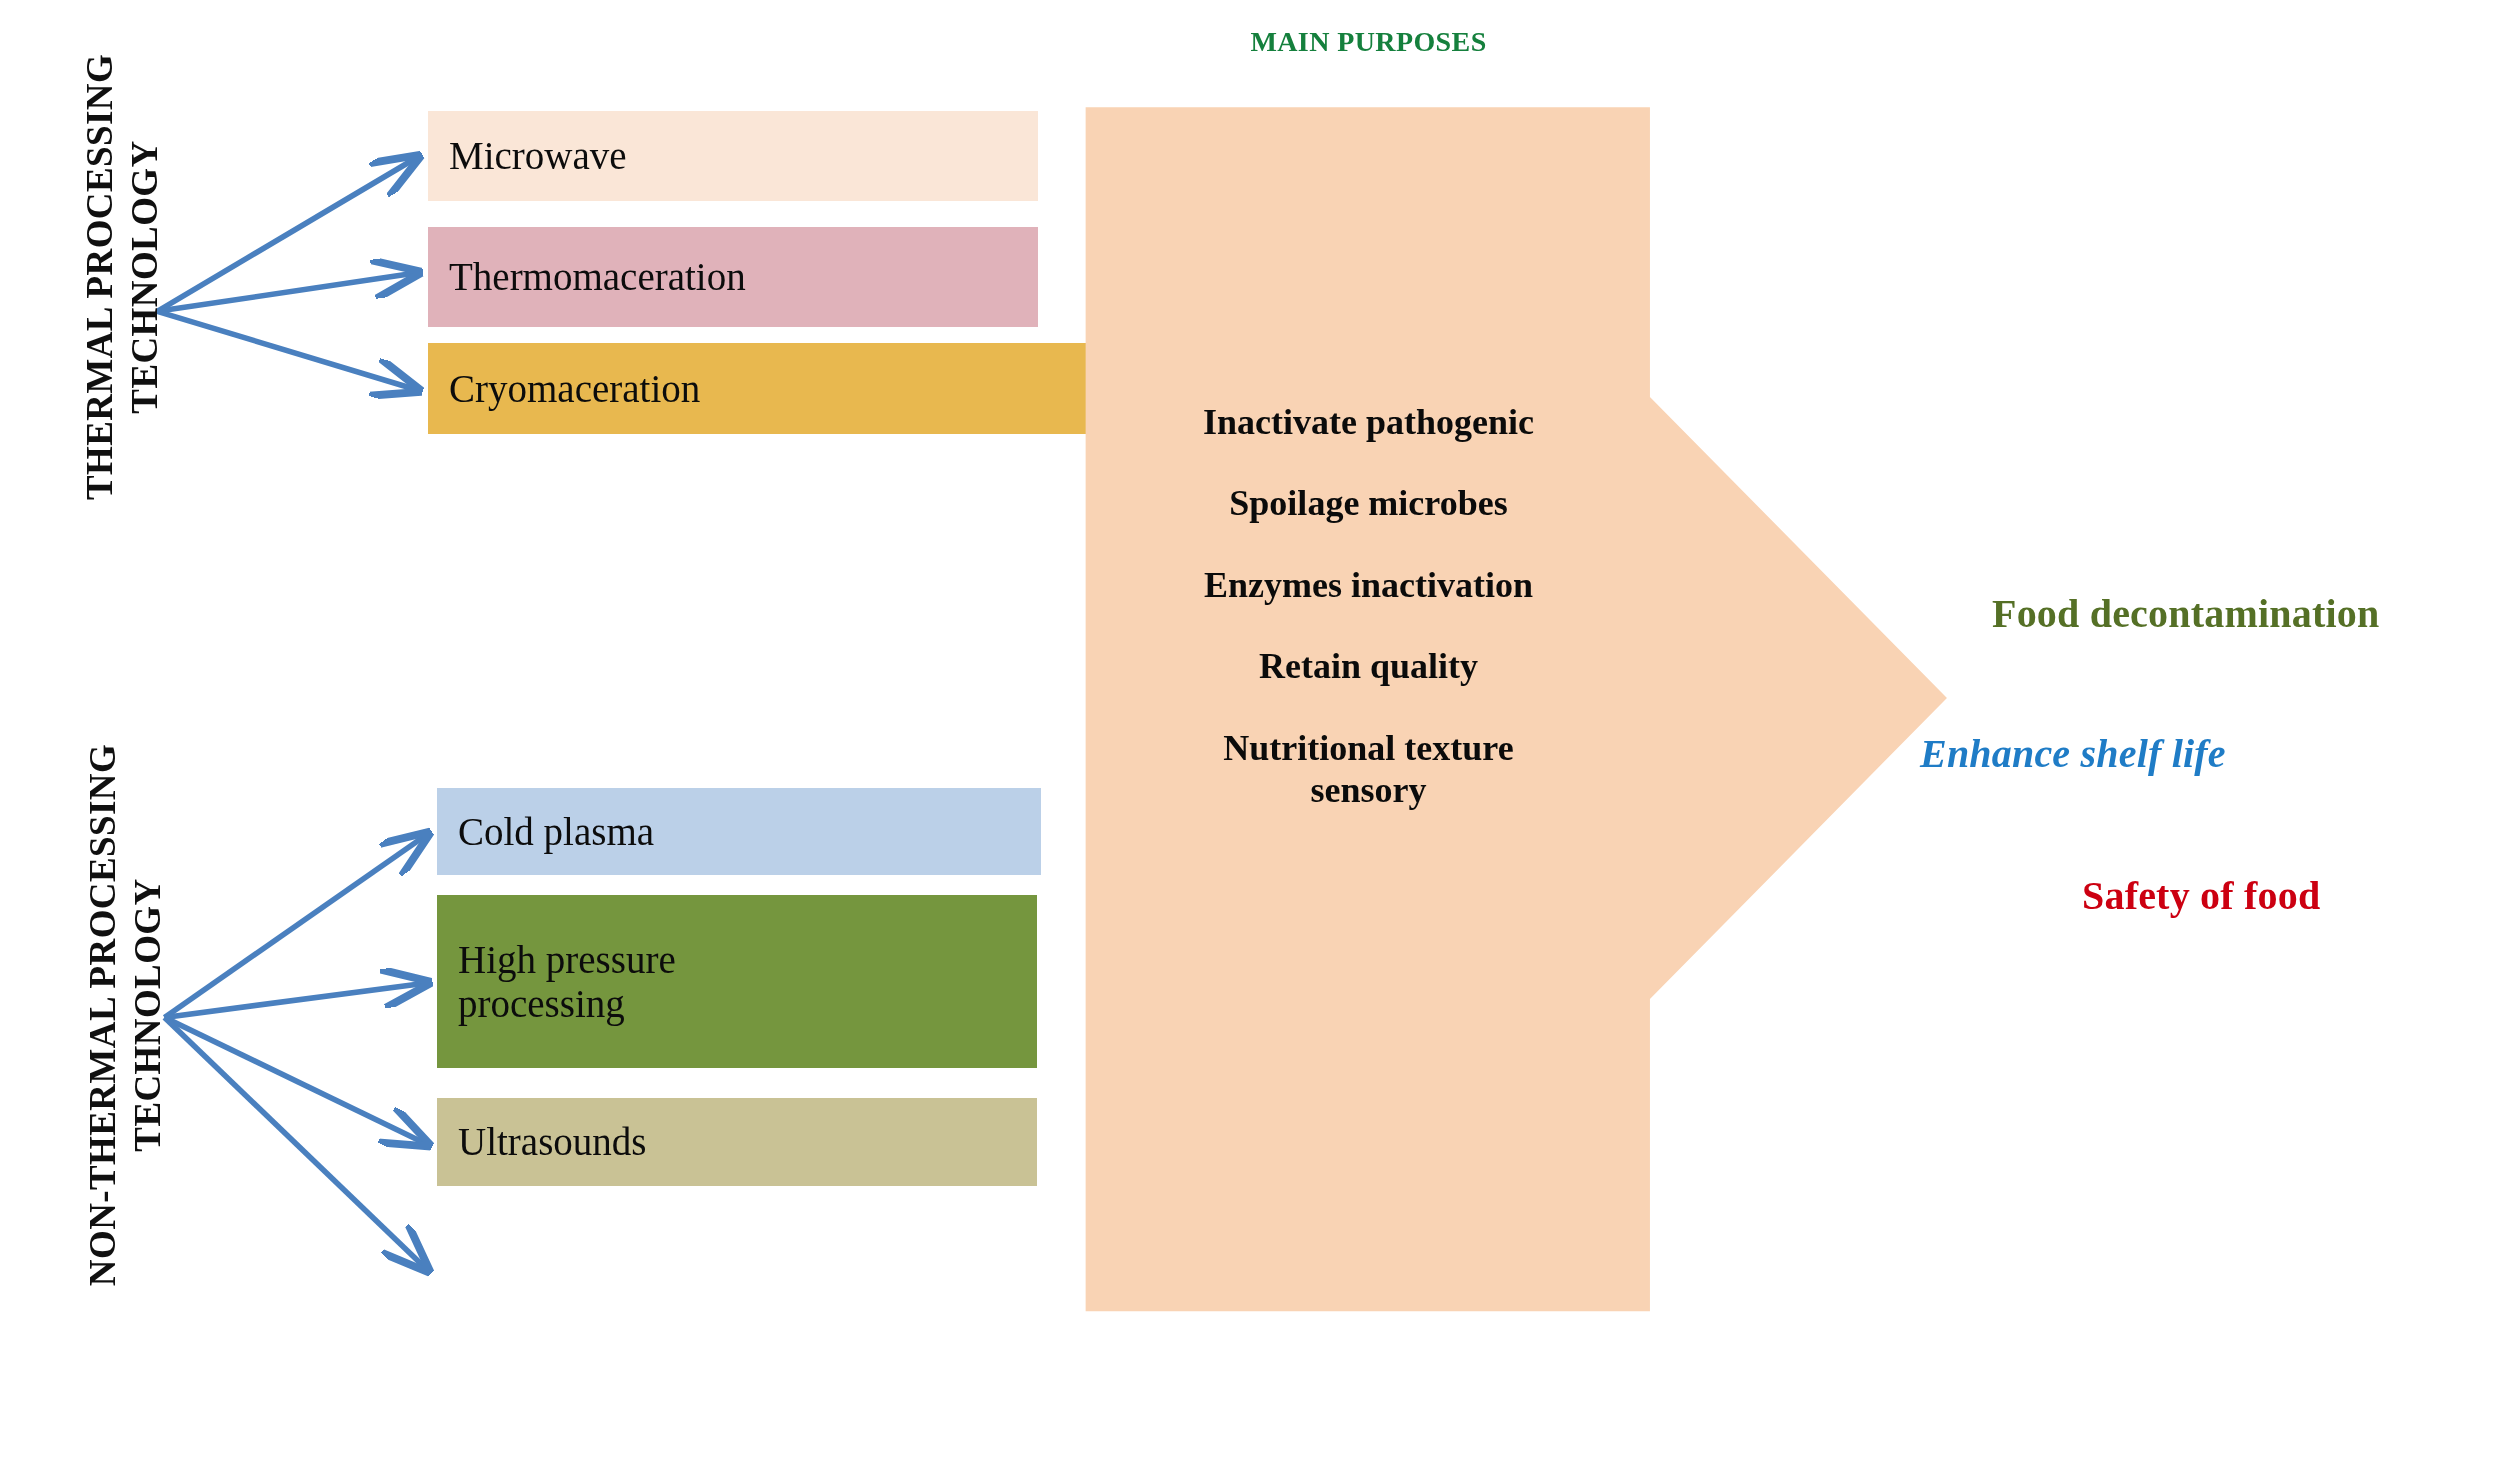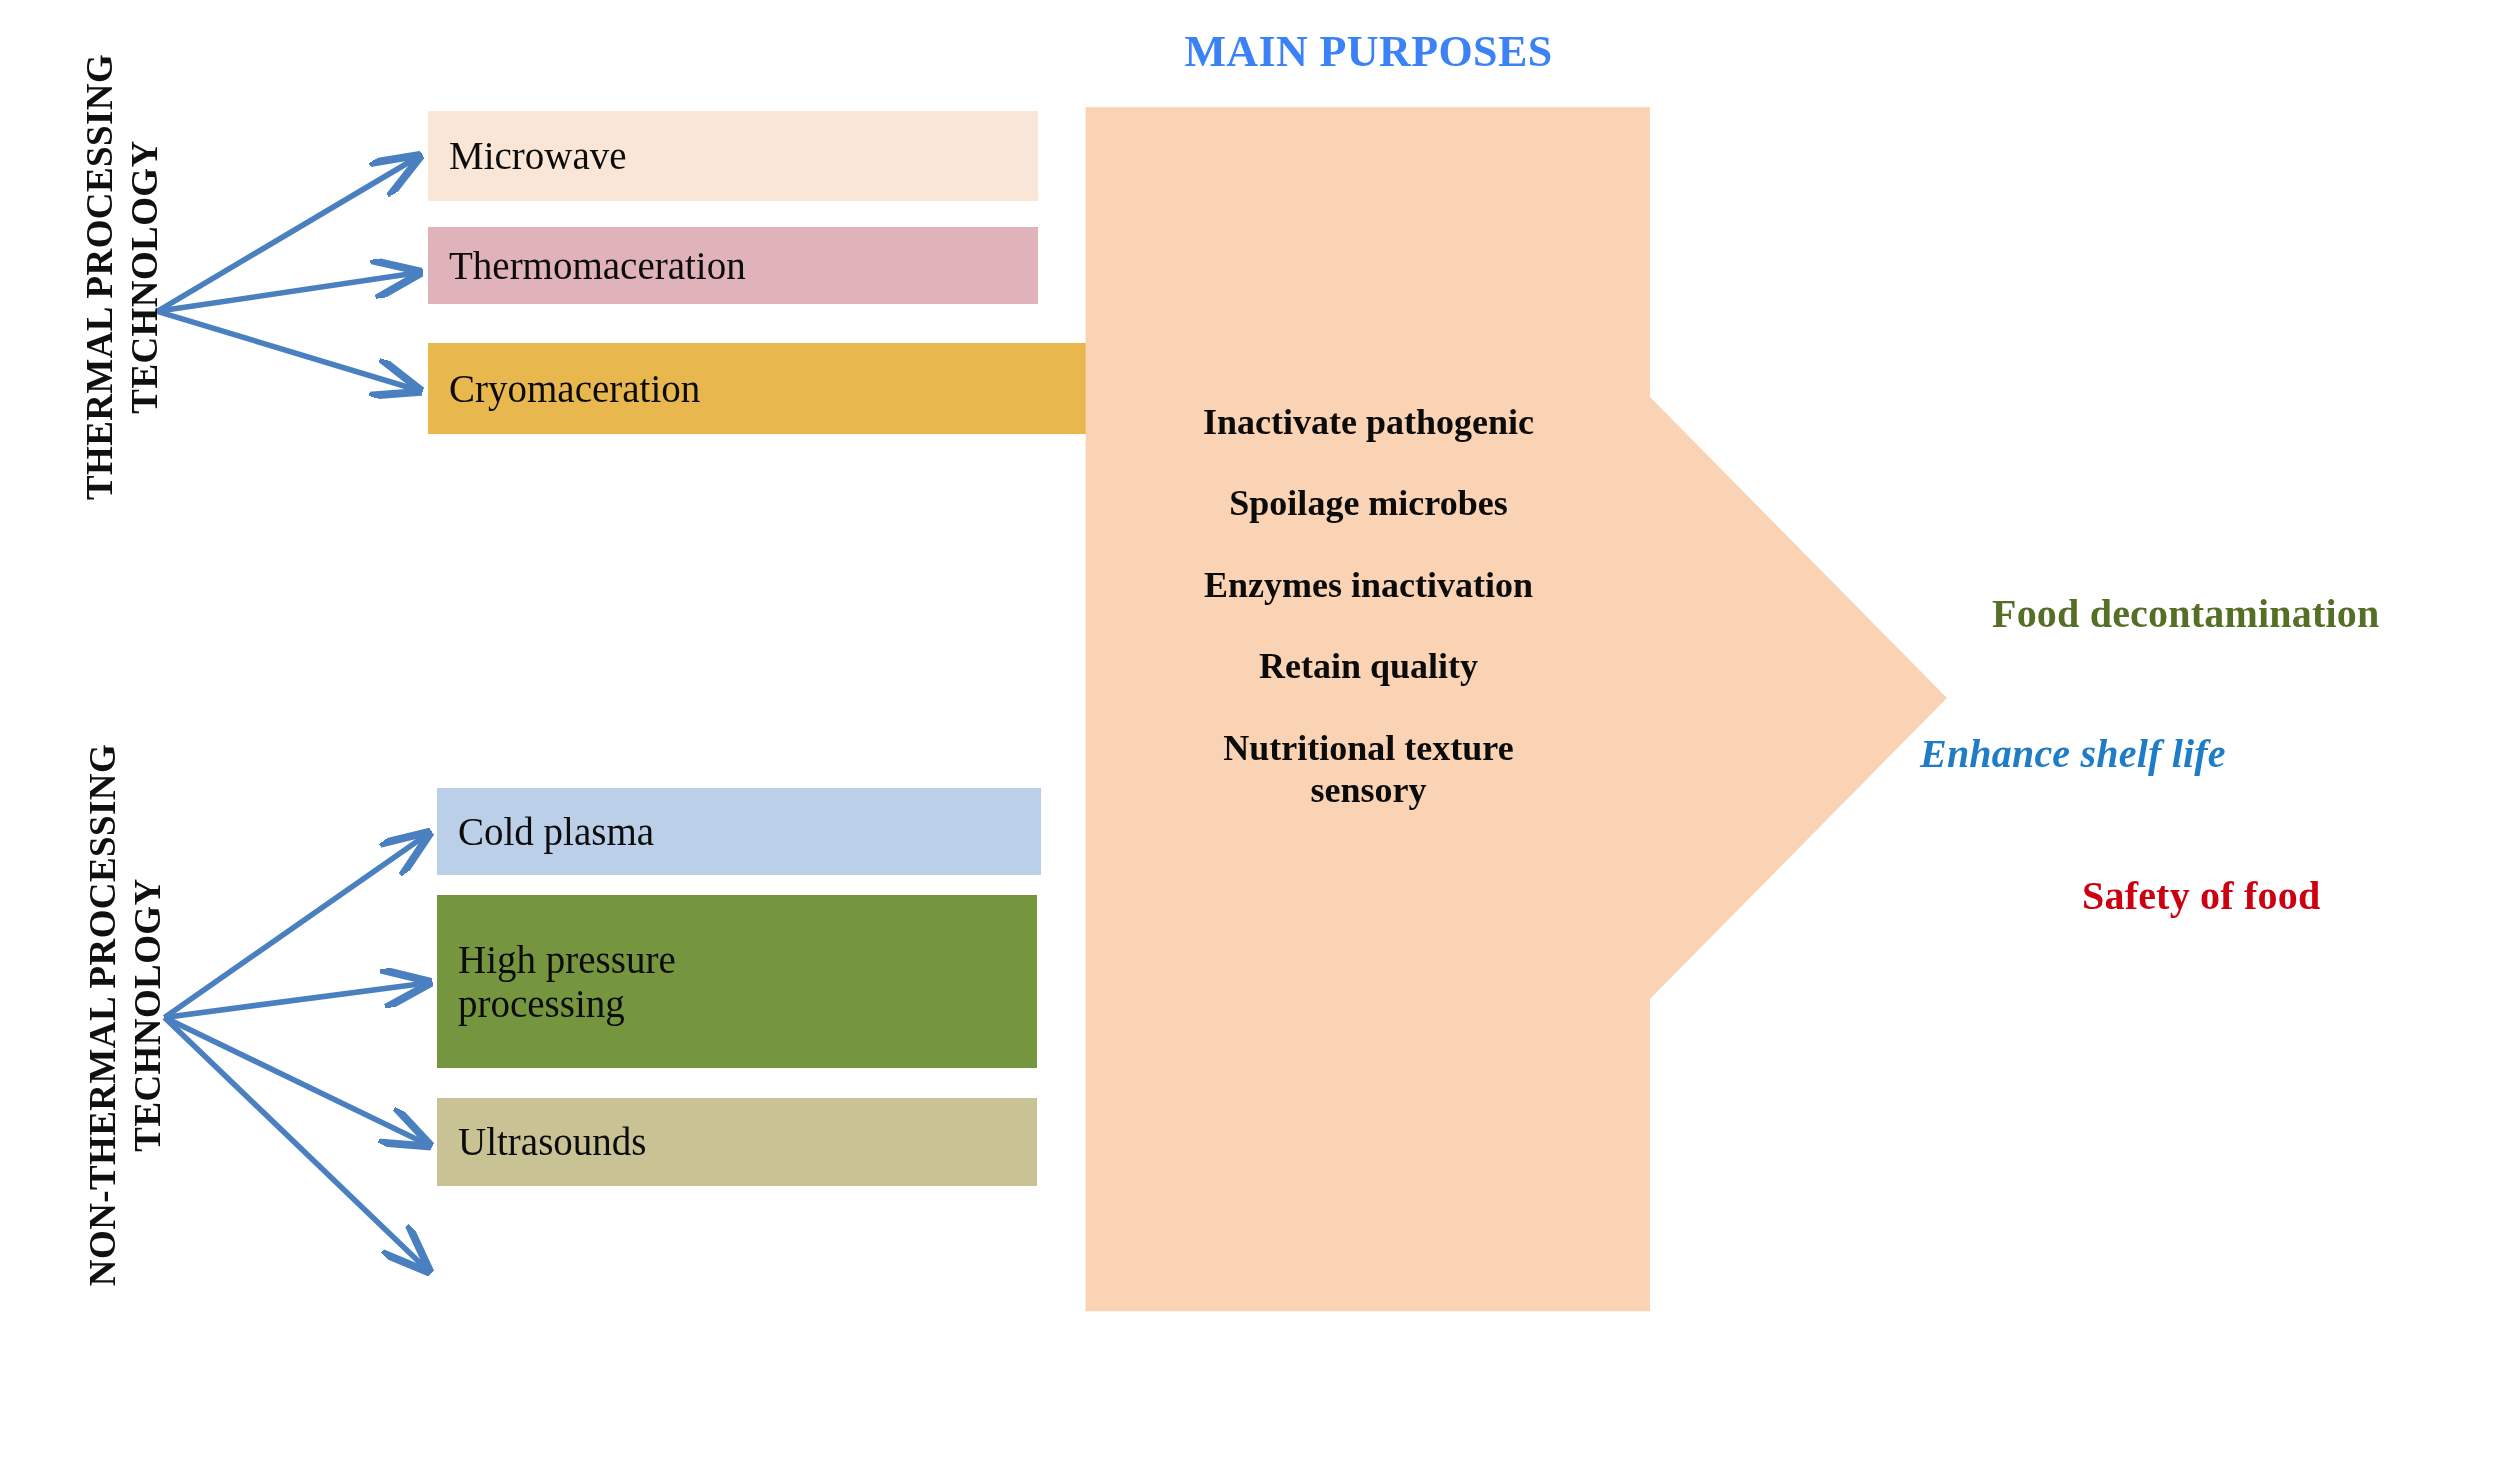--- a/index.html
+++ b/index.html
@@ -62,23 +62,23 @@
     white-space: pre-line;
   }
 
   
   #main-purposes-title {
     position: absolute;
     left: 1085px;
     top: 26px;
     width: 567px;
     text-align: center;
-    font-size: 44px;
+    font-size: 28px;
     font-weight: bold;
-    color: #3b82f6;
+    color: #15803d;
     letter-spacing: 0.4px;
     font-family: "Liberation Serif", "DejaVu Serif", serif;
   }
 
   
   #purpose-arrow-svg {
     position: absolute;
     left: 1076px;
     top: 100px;
     width: 883px;
@@ -149,21 +149,21 @@
 
   <div class="vlabel" id="vlabel-thermal">THERMAL PROCESSING
 TECHNOLOGY</div>
 
   <div class="vlabel" id="vlabel-nonthermal">NON-THERMAL PROCESSING
 TECHNOLOGY</div>
 
   <div class="techbox" id="tech-0-0" style="left: 428px; top: 111px; width: 610px; height: 90px; background: rgb(250, 230, 215); text-align: right;">
     <span class="boxlabel">Microwave</span>
   </div>
-  <div class="techbox" id="tech-0-1" style="left: 428px; top: 227px; width: 610px; height: 77px; background: rgb(224, 178, 186);">
+  <div class="techbox" id="tech-0-1" style="left: 428px; top: 227px; width: 610px; height: 100px; background: rgb(224, 178, 186);">
     <span class="boxlabel">Thermomaceration</span>
   </div>
   <div class="techbox" id="tech-0-2" style="left: 428px; top: 343px; width: 736px; height: 91px; background: rgb(232, 184, 79);">
     <span class="boxlabel">Cryomaceration</span>
   </div>
 
   <div class="techbox" id="tech-1-0" style="left: 437px; top: 788px; width: 604px; height: 87px; background: rgb(187, 208, 232);">
     <span class="boxlabel">Cold plasma</span>
   </div>
   <div class="techbox" id="tech-1-1" style="left: 437px; top: 895px; width: 600px; height: 173px; background: rgb(117, 150, 62);">

